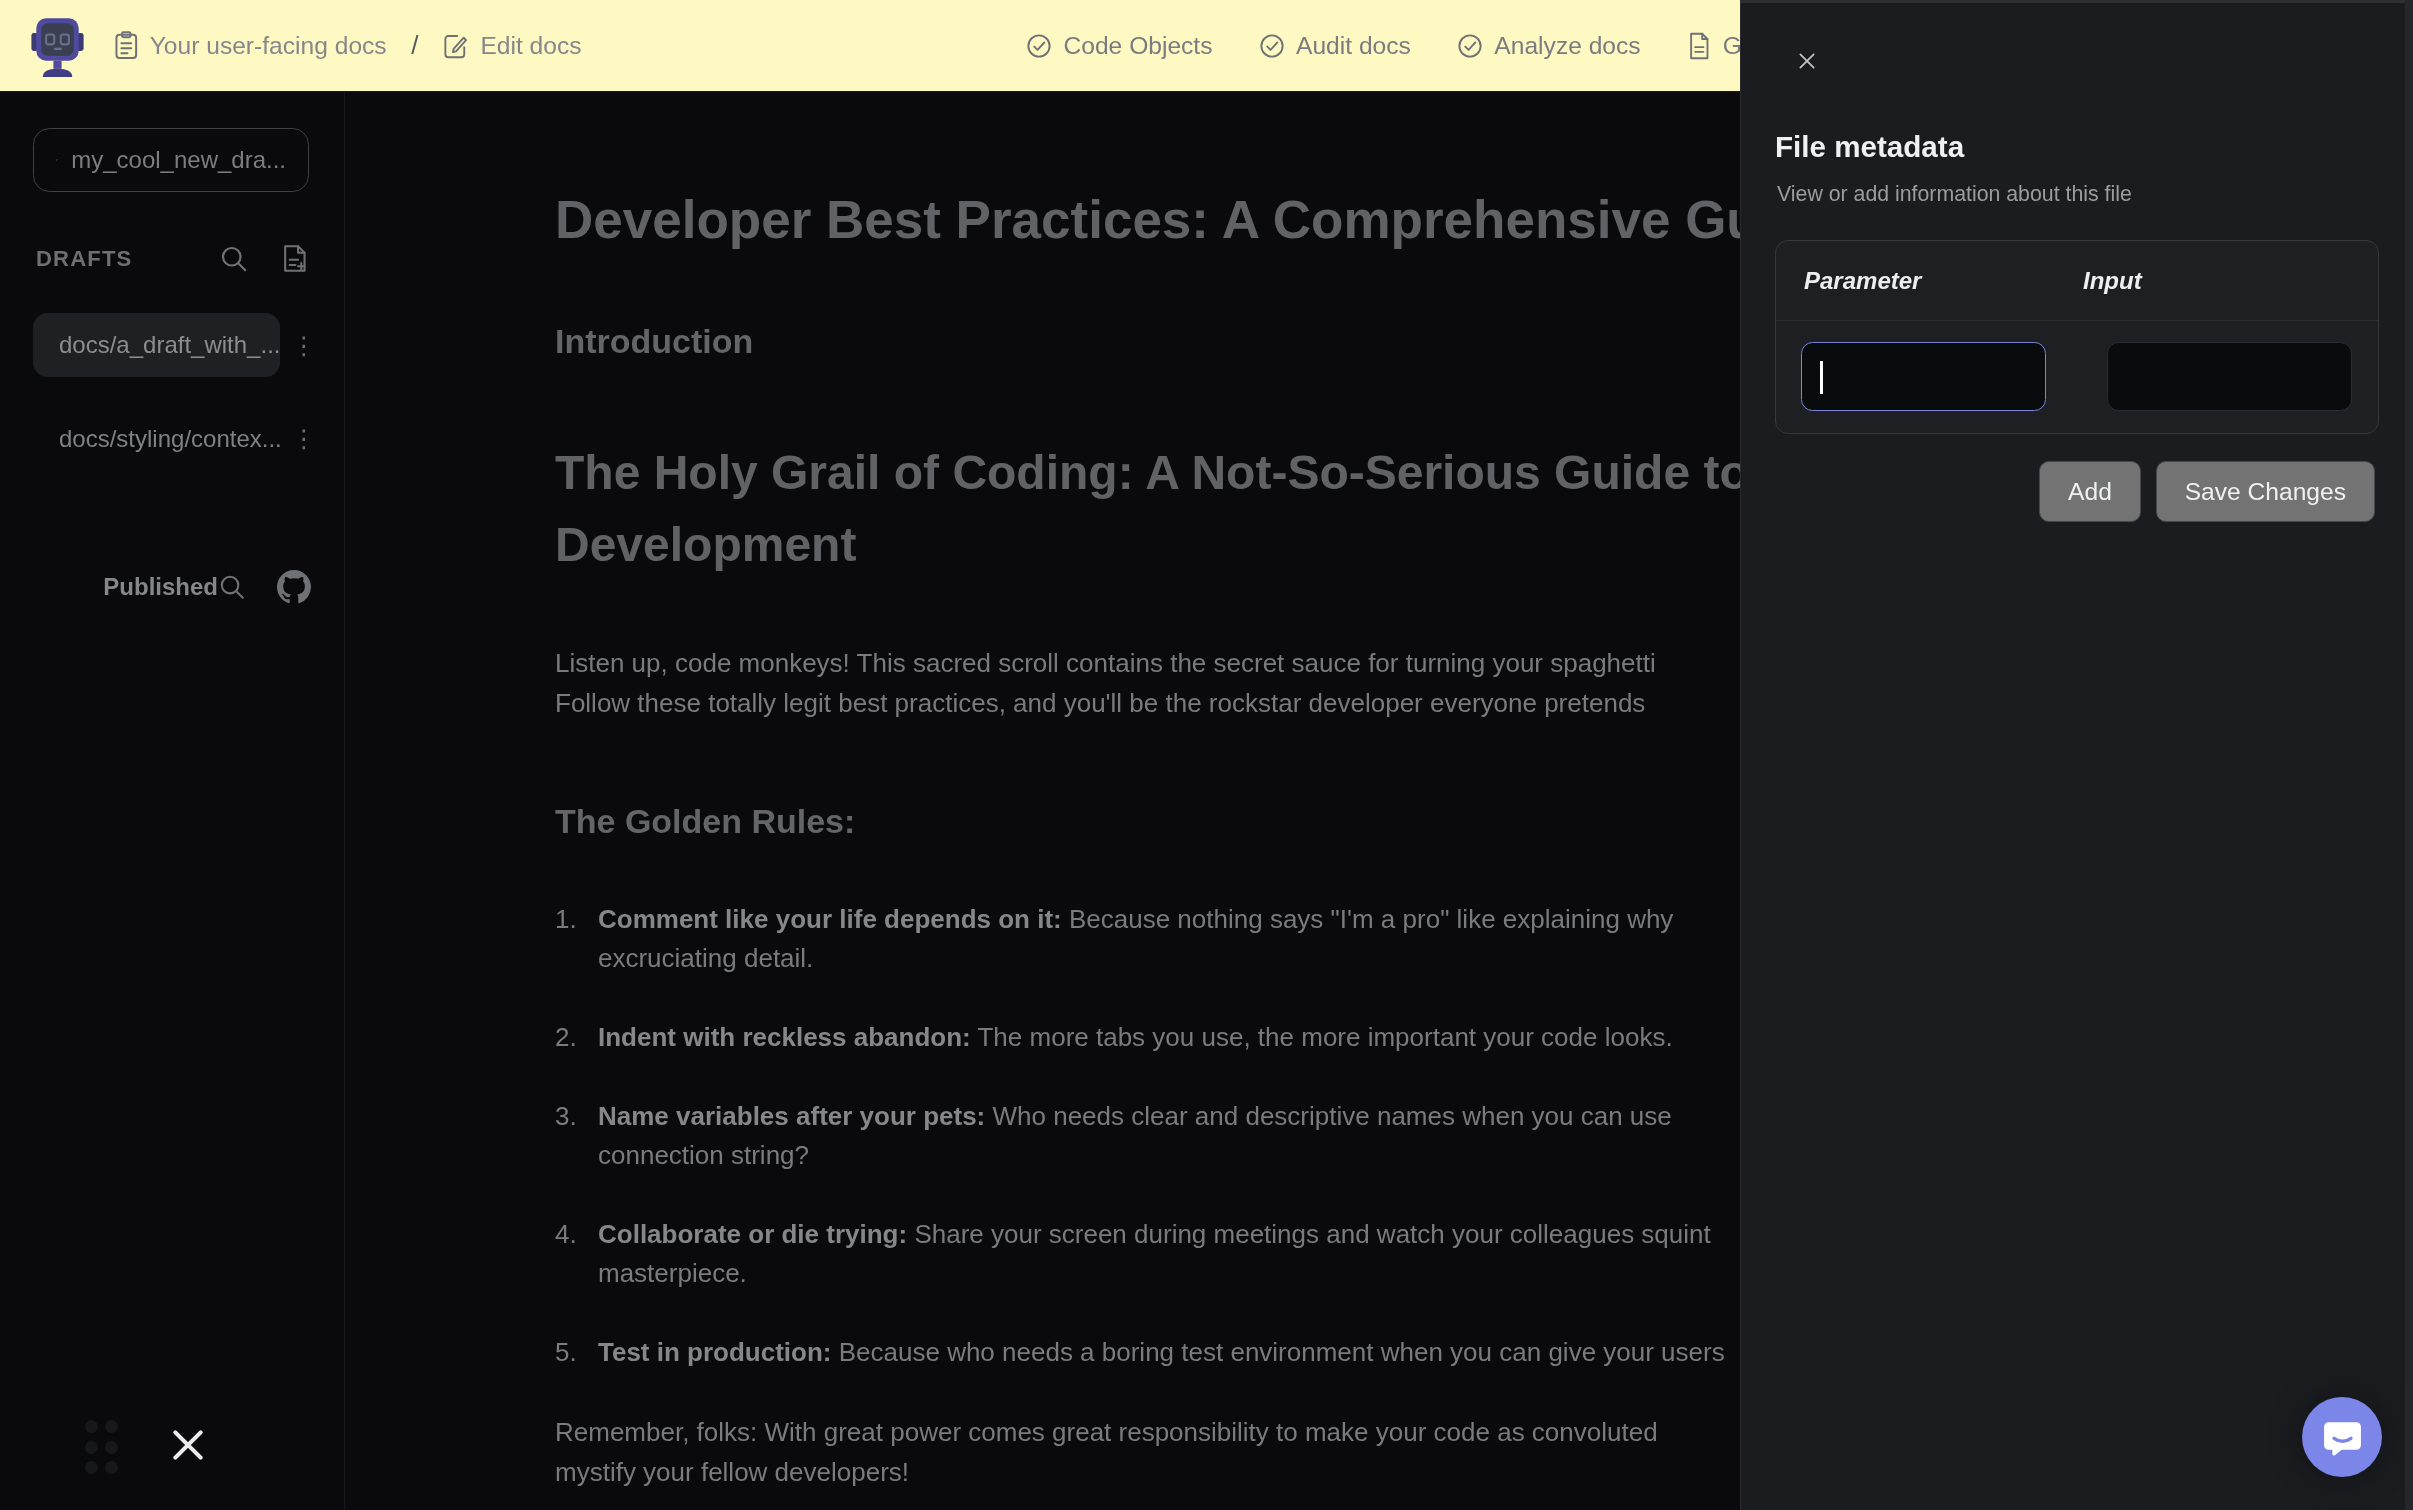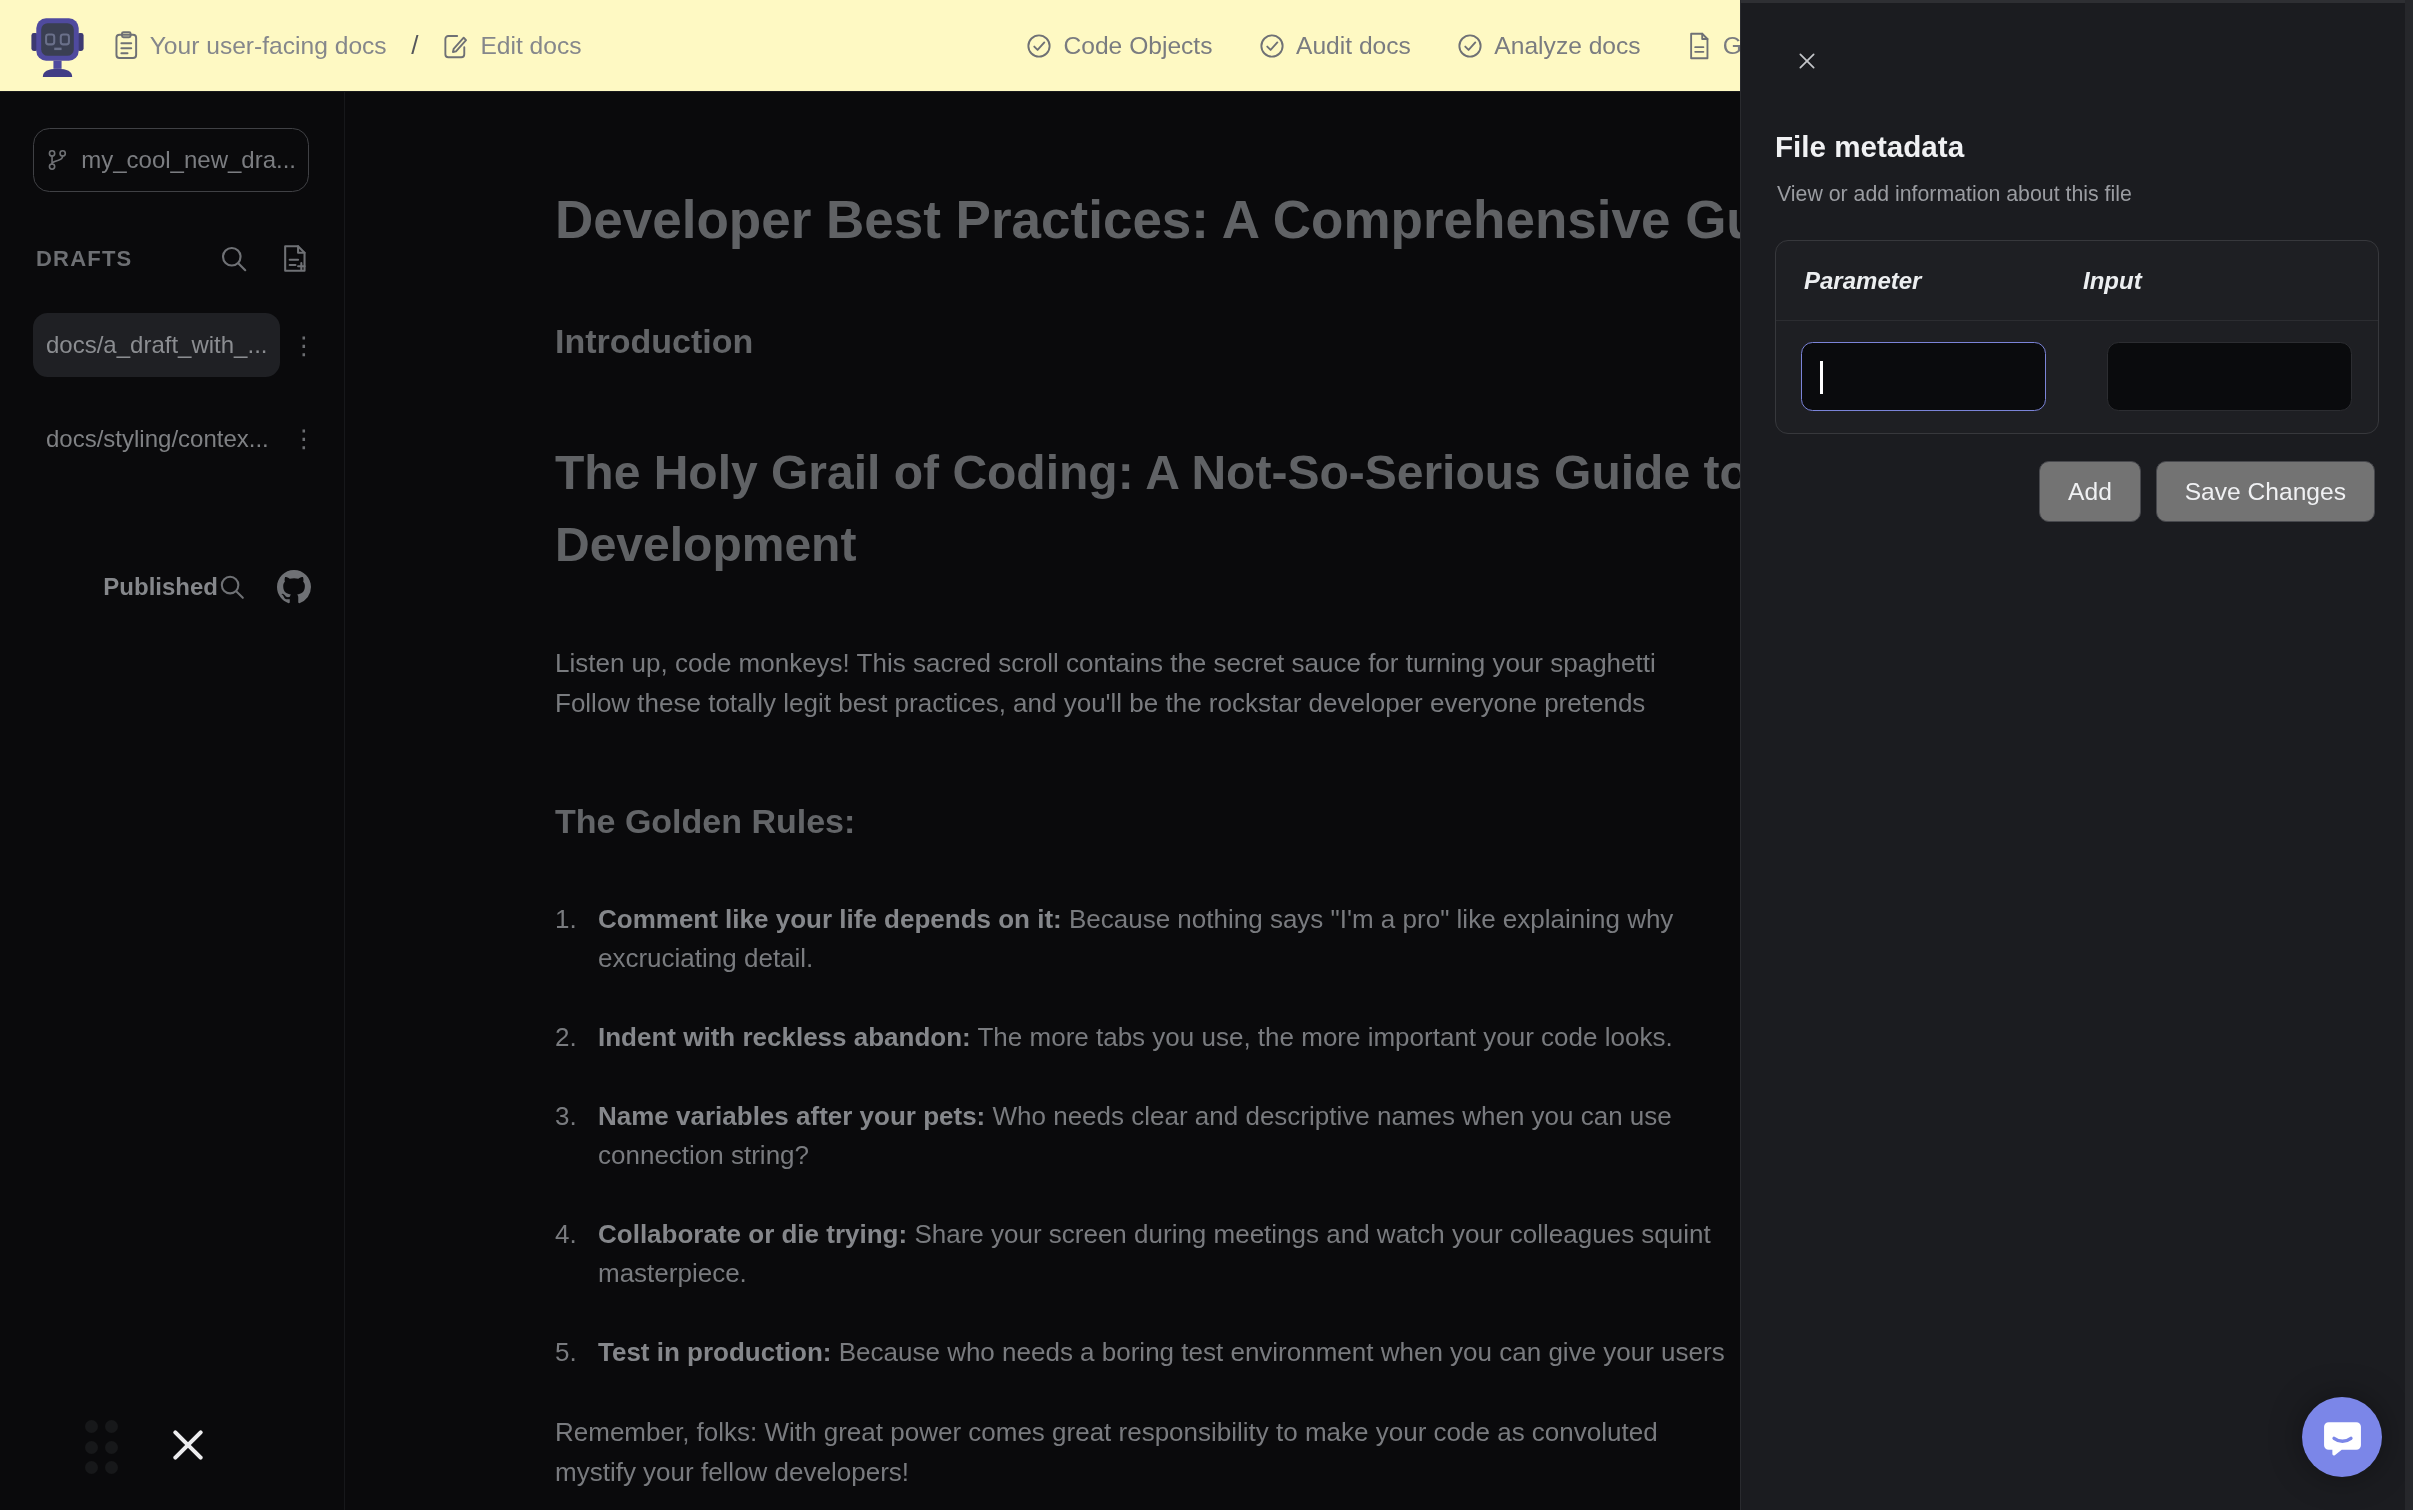--- a/index.html
+++ b/index.html
@@ -28,33 +28,33 @@
   .icon-stroke { stroke:#6f7175; fill:none; stroke-width:1.6; stroke-linecap:round; stroke-linejoin:round; }
 
   
   .sidebar {
     position:absolute; top:92px; left:0; bottom:0; width:345px;
     border-right:1.6px solid #17181b; background:#0a0a0c; z-index:1;
   }
   .branch-btn {
     margin:36px 0 0 33px; width:276px; height:64px;
     border:1.6px solid #404145; border-radius:16.4px;
-    display:flex; align-items:center; gap:13px; padding:0 12px;
+    display:flex; align-items:center; gap:13px; padding:0 22px;
     color:#7b7d81; font-size:24px; cursor:pointer;
     white-space:nowrap; overflow:hidden;
   }
   .section-row { display:flex; align-items:center; margin:51px 33px 0 36px; }
   .section-title { font-size:22px; font-weight:bold; letter-spacing:1.2px; color:#6d6f73; flex:1; }
   .section-title.pub { letter-spacing:0; font-size:24px; color:#85878b; }
   .side-icons { display:flex; align-items:center; gap:31px; }
   .draft-list { margin-top:39px; }
   .draft-item { display:flex; align-items:center; margin:0 23px 0 33px; height:64px; cursor:pointer; }
   .draft-pill {
     flex:1; height:64px; border-radius:14.8px; display:flex; align-items:center;
-    padding:0 13px; font-size:24px; color:#7f8184; white-space:nowrap; overflow:hidden;
+    padding:0 26px; font-size:24px; color:#7f8184; white-space:nowrap; overflow:hidden;
   }
   .draft-item.selected .draft-pill { background:#1f2024; color:#8b8d91; }
   .draft-item + .draft-item { margin-top:29.6px; }
   .kebab { color:#6b6d71; font-size:24.6px; padding:0 4.9px; margin-left:6.6px; cursor:pointer; }
 
   .dots-grid { position:absolute; left:85px; bottom:36px; display:grid;
     grid-template-columns:repeat(2, 13px); grid-auto-rows:13px; gap:7.4px; }
   .dots-grid .dot { width:13px; height:13px; border-radius:50%; background:#17181a; }
   .left-close { position:absolute; left:169px; bottom:46px; cursor:pointer; }
 

